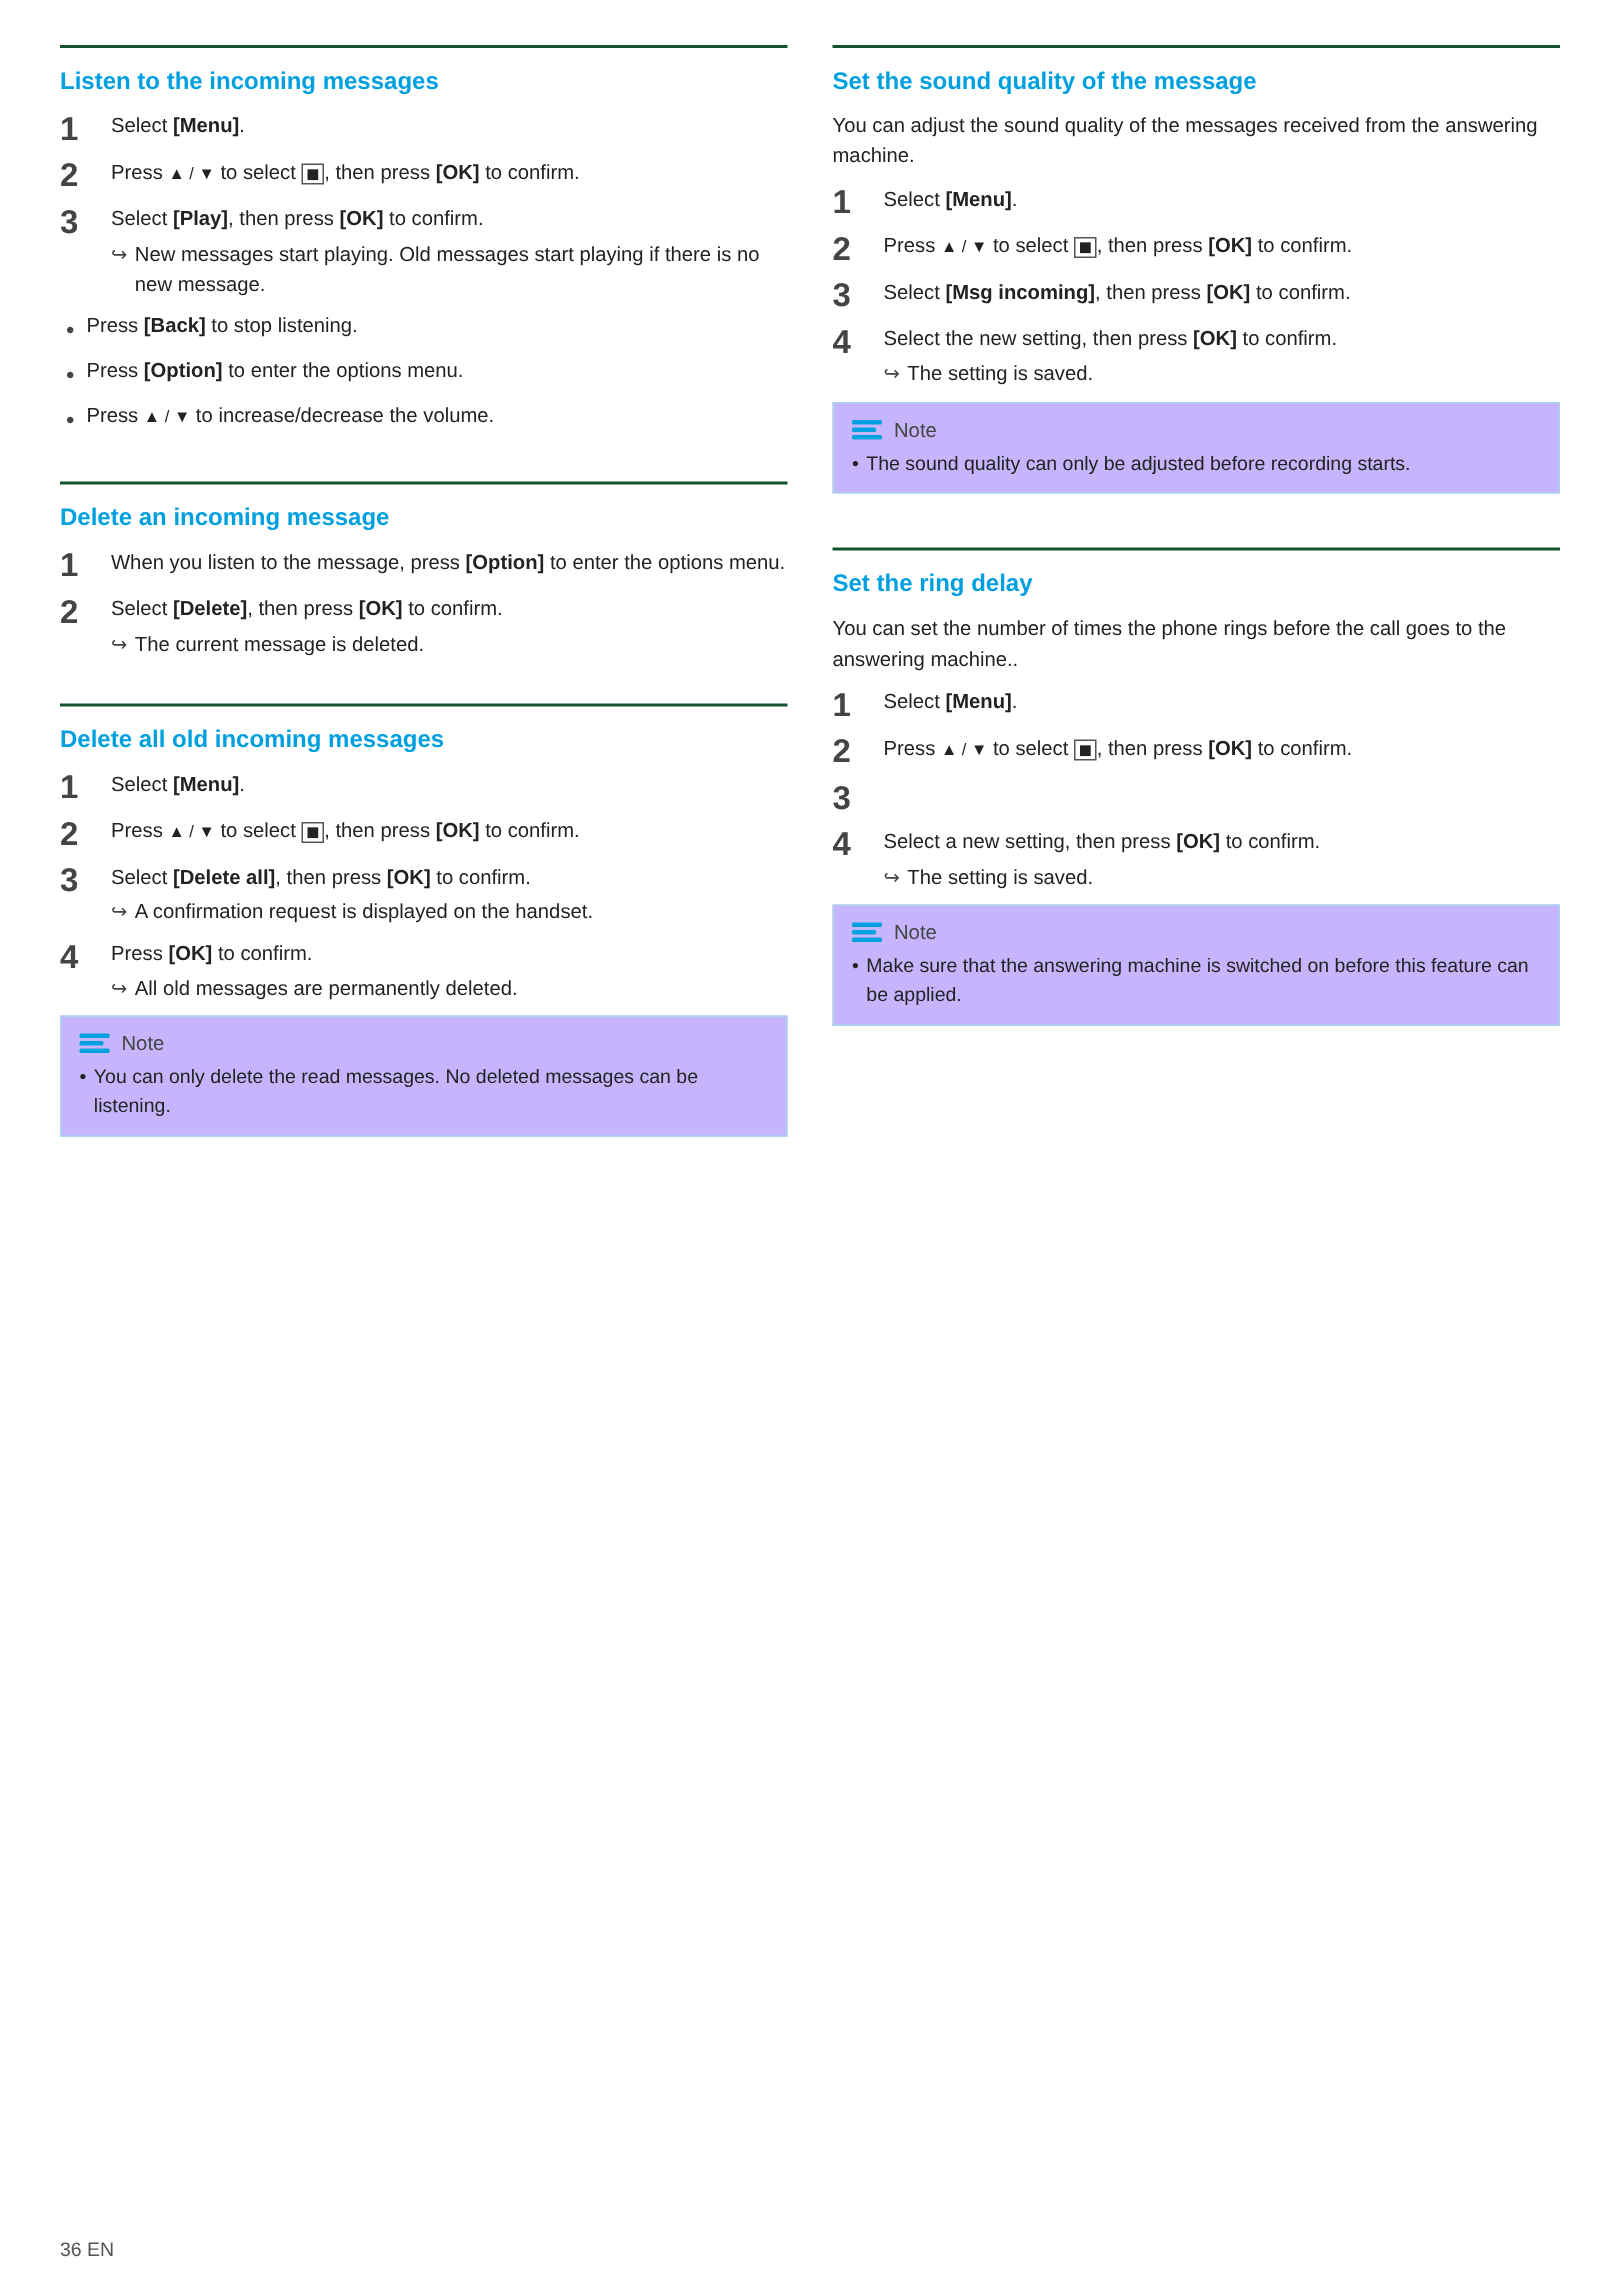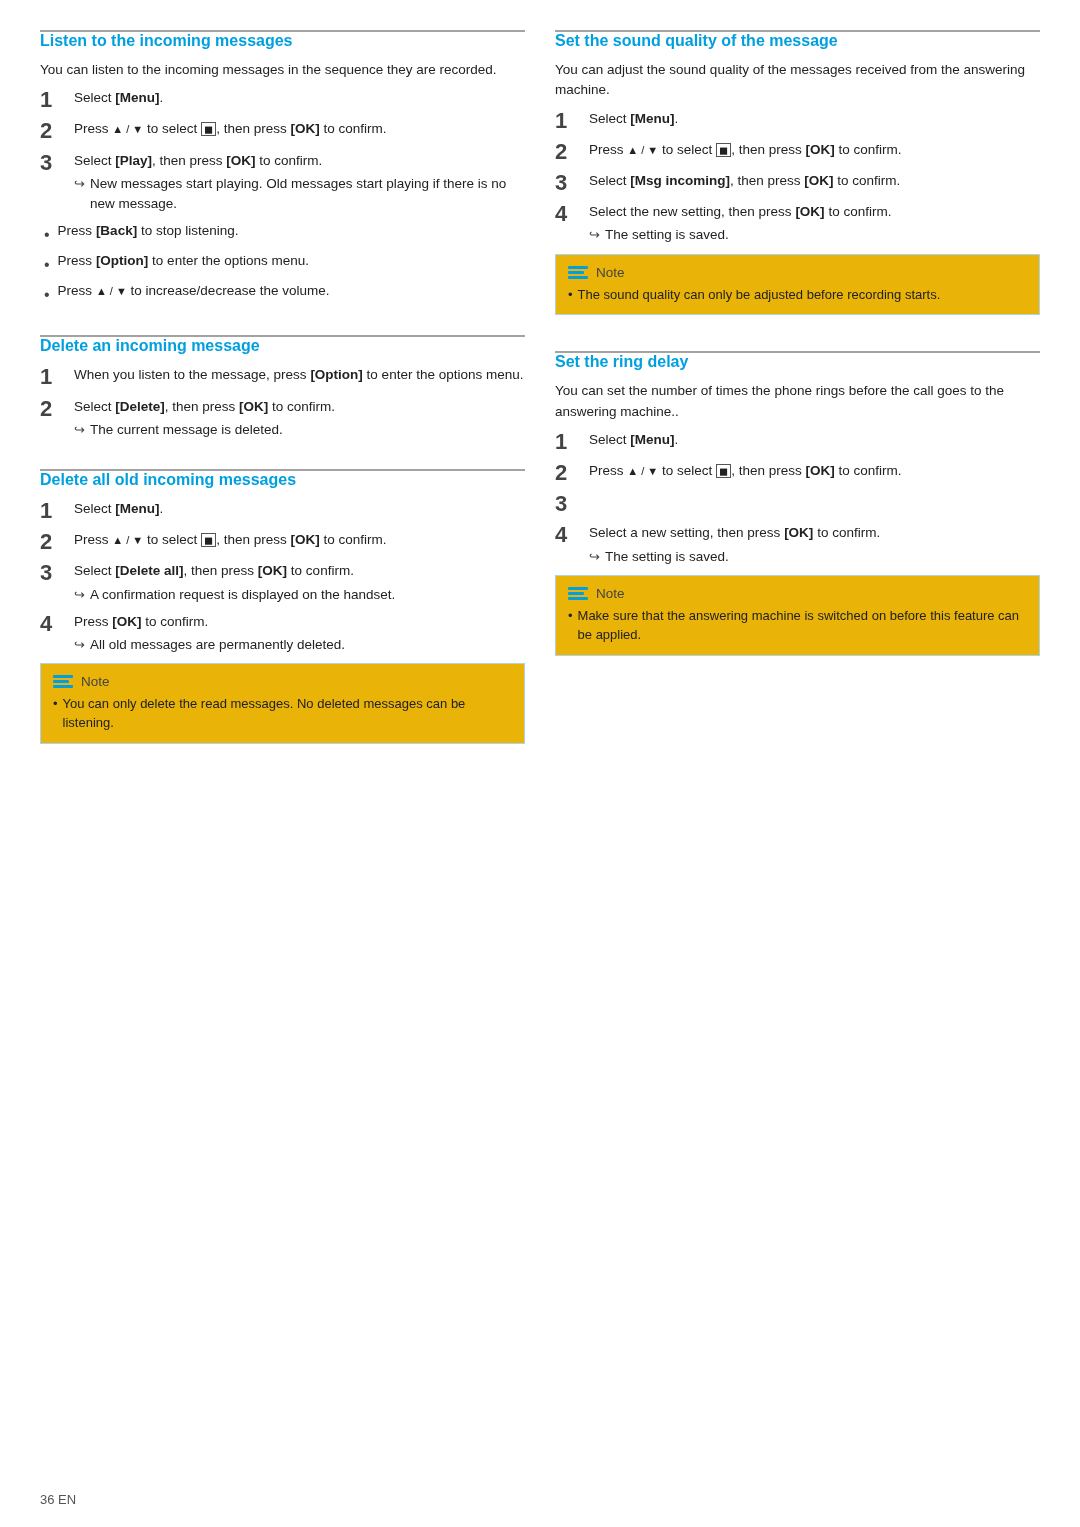--- a/index.html
+++ b/index.html
@@ -12,22 +12,22 @@
       min-height: 1527px;
       padding: 30px 40px;
     }
     .page {
       display: grid;
       grid-template-columns: 1fr 1fr;
       gap: 0 30px;
     }
     .column { display: flex; flex-direction: column; gap: 0; }
     .section {
-      border-top: 2px solid #a3a3a3;
-      padding-top: 0;
+      border-top: 2px solid #14532d;
+      padding-top: 14px;
       margin-bottom: 22px;
     }
     .section-title {
       color: #00a0e0;
       font-size: 16px;
       font-weight: bold;
       margin-bottom: 10px;
     }
     .section p {
       font-size: 13.5px;
@@ -72,21 +72,21 @@
       align-items: flex-start;
     }
     .bullet-dot {
       margin-right: 8px;
       margin-top: 2px;
       font-size: 16px;
       color: #444;
     }
     .note-box {
       border: 1.5px solid #aad4ee;
-      background: #eab308;
+      background: #c4b5fd;
       padding: 10px 12px;
       margin-top: 8px;
       margin-bottom: 14px;
     }
     .note-header {
       display: flex;
       align-items: center;
       margin-bottom: 6px;
     }
     .note-icon {
@@ -131,21 +131,20 @@
   </style>
 </head>
 <body>
 
 <div class="page">
 
   <div class="column">
 
     <div class="section">
       <div class="section-title">Listen to the incoming messages</div>
-      <p>You can listen to the incoming messages in the sequence they are recorded.</p>
       <ol class="steps">
         <li>
           <span class="step-num">1</span>
           <div class="step-content">
             <span>Select <kbd>[Menu]</kbd>.</span>
           </div>
         </li>
         <li>
           <span class="step-num">2</span>
           <div class="step-content">

